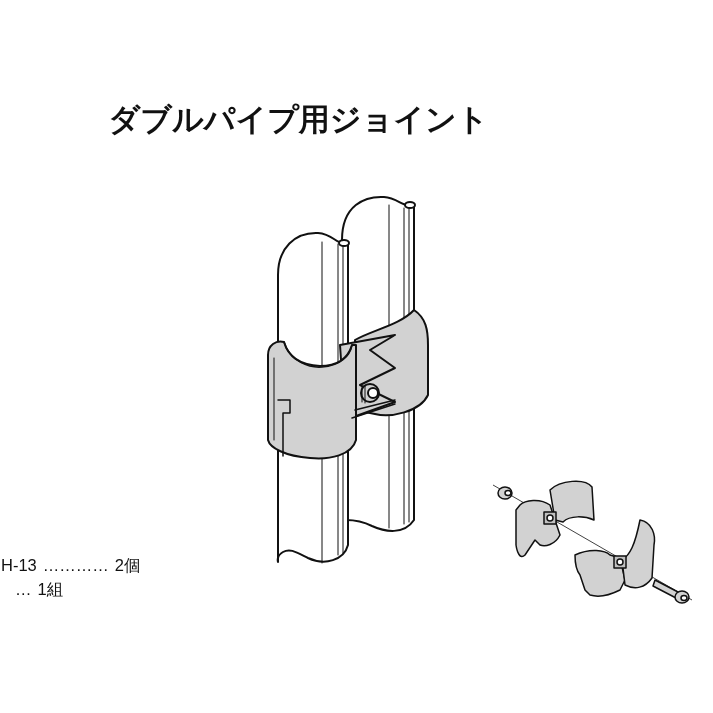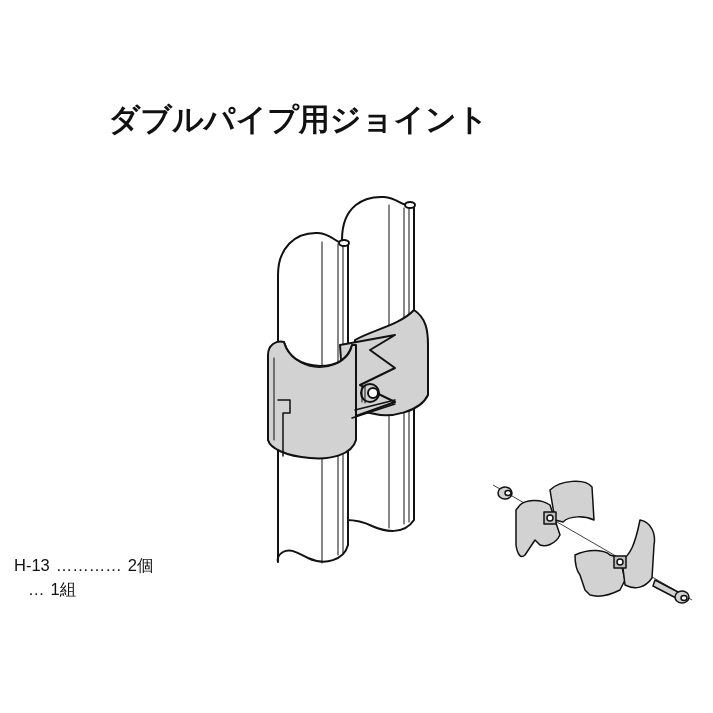--- a/index.html
+++ b/index.html
@@ -1,21 +1,21 @@
 <!DOCTYPE html>
 <html><head>
   <meta charset="utf-8">
   <style>
     html, body { margin: 0; padding: 0; background: #ffffff; }
     body { width: 713px; height: 713px; position: relative; overflow: hidden;
            font-family: "DejaVu Sans", "Liberation Sans", sans-serif; color: #111; }
     .title { position: absolute; left: 0; top: 99px; width: 597px; text-align: center;
              font-size: 31px; font-weight: bold; letter-spacing: 0px; color: #111; }
     .illus { position: absolute; left: 0; top: 0; width: 713px; height: 713px; }
-    .parts { position: absolute; left: 14px; top: 553px; font-size: 16.5px; line-height: 24px;
+    .parts { position: absolute; left: 1px; top: 553px; font-size: 16.5px; line-height: 24px;
              font-family: "Liberation Sans", "DejaVu Sans", sans-serif; color: #111; }
     .parts .row { display: flex; white-space: nowrap; }
     .parts .name { display: inline-block; }
     .parts .dots { display: inline-block; margin: 0 6px; letter-spacing: 0px; }
     .parts .qty { display: inline-block; }
   </style>
 </head>
 <body>
 
 <div class="title">ダブルパイプ用ジョイント</div>

